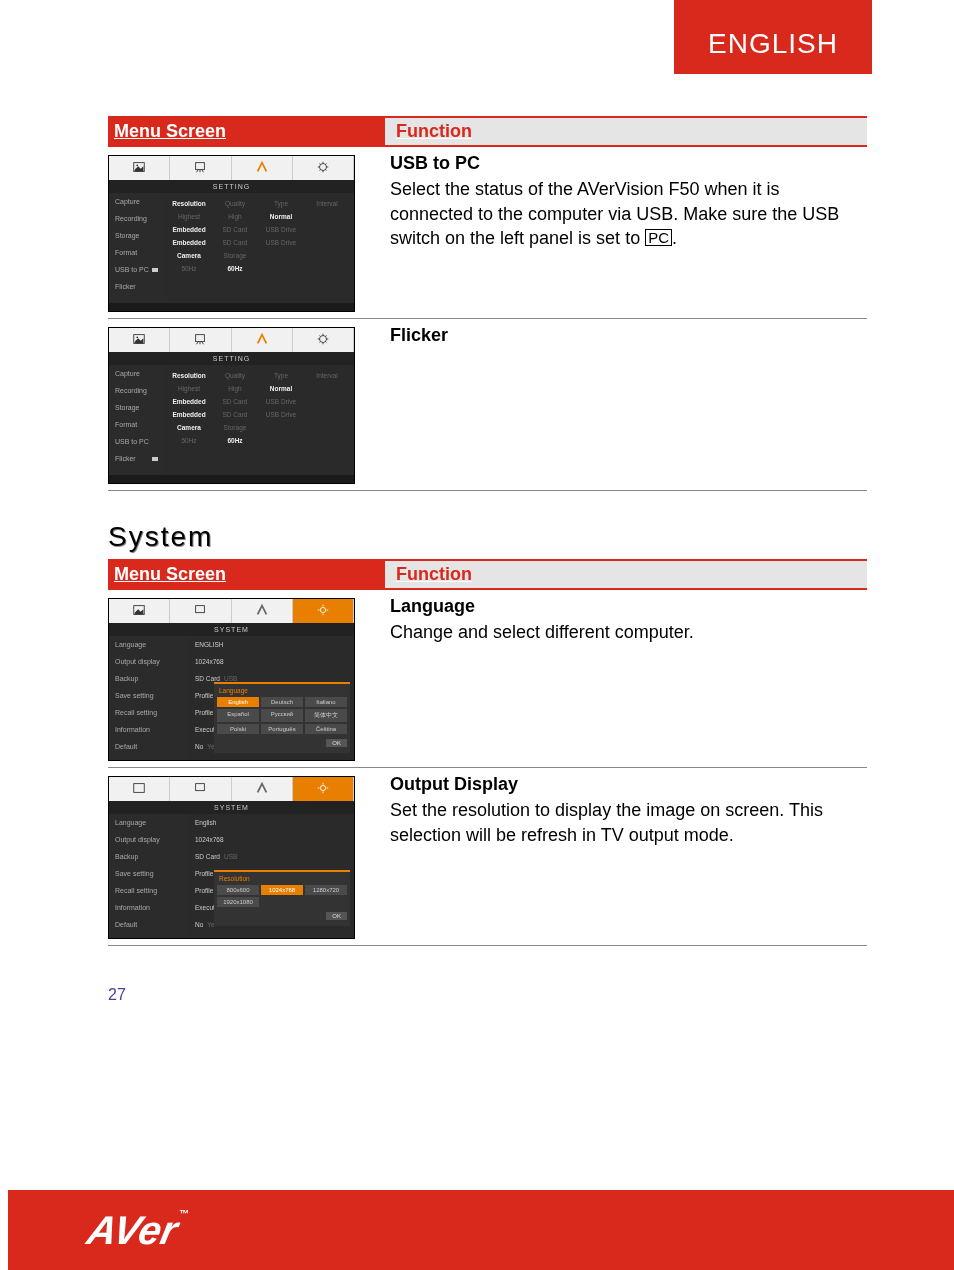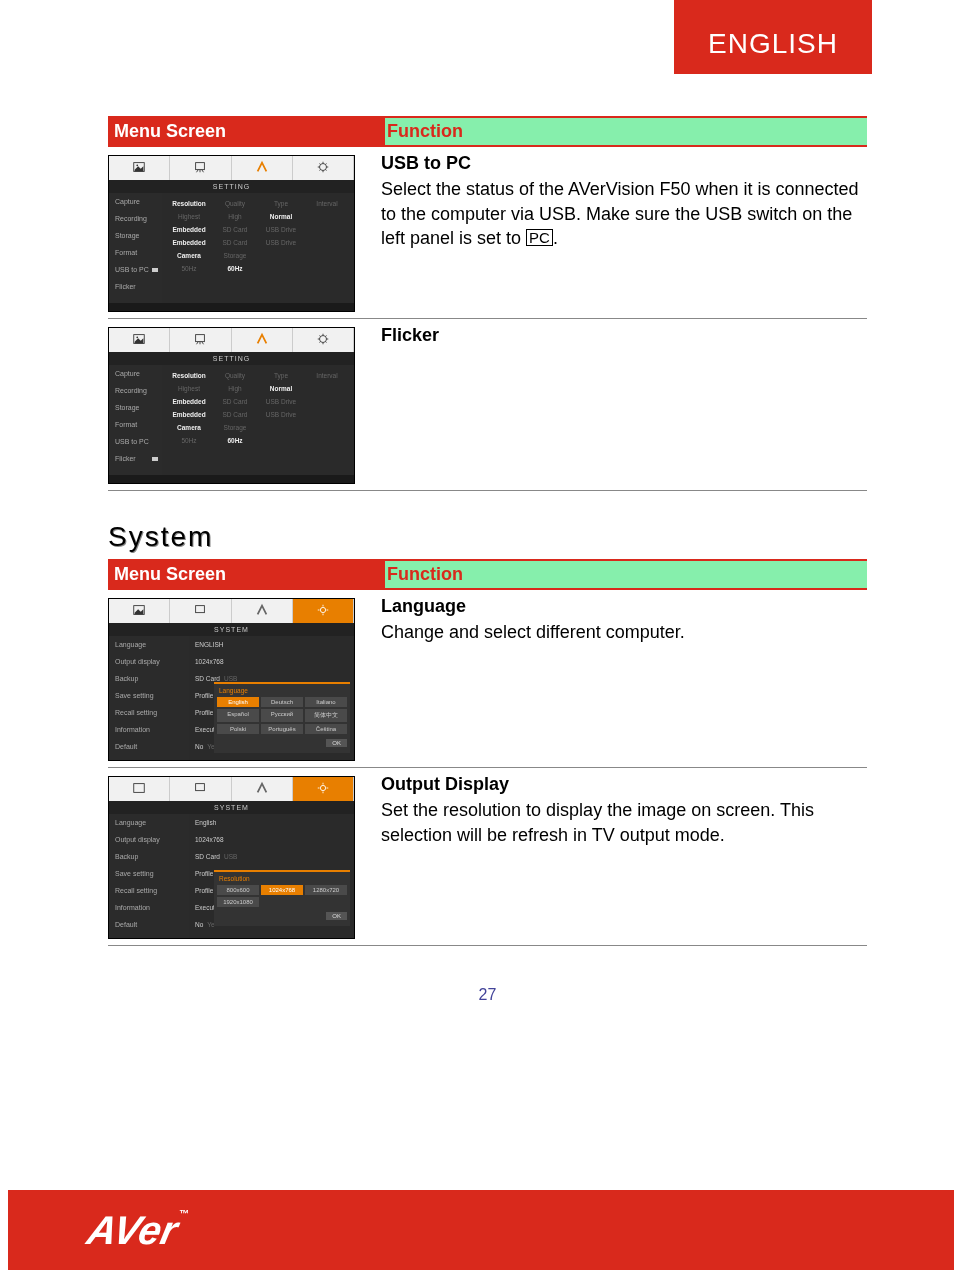--- a/index.html
+++ b/index.html
@@ -29,35 +29,37 @@
   }
   .section-title {
     border-top: 2px solid #d9291c;
     border-bottom: 2px solid #d9291c;
     background: #d9291c;
     display: flex;
     font-weight: bold;
     color: #fff;
     font-size: 18px;
     margin-top: 6px;
+    text-decoration: underline;
   }
   .section-title .col1 {
     width: 265px;
     padding: 3px 6px;
   }
   .section-title .col2 {
-    padding: 3px 2px;
-    background: #86efac;
+    padding: 3px 11px;
+    background: #e5e5e5;
     color: #d9291c;
     flex: 1;
   }
   .row {
     display: flex;
     border-bottom: 1px solid #888;
     padding: 4px 0 6px 0;
+    gap: 9px;
   }
   .row .screenshot-col {
     width: 265px;
     flex: 0 0 265px;
     padding-top: 4px;
   }
   .row .func-col {
     flex: 1;
     padding-left: 8px;
     font-size: 18px;
@@ -201,21 +203,20 @@
     color: #ccc;
   }
   .osd.syst .main-vals div .sub { color: #666; margin-left: 4px; }
   .osd.syst .abs-popup {
     position: absolute;
     right: 4px;
     top: 44px;
     width: 130px;
   }
   .page-num {
-    text-align: center;
     font-size: 16px;
     color: #424399;
     margin-top: 40px;
   }
   .footer-bar {
     position: absolute;
     left: 0; right: 0; bottom: 0;
     height: 80px;
     background: #d9291c;
     display: flex;

